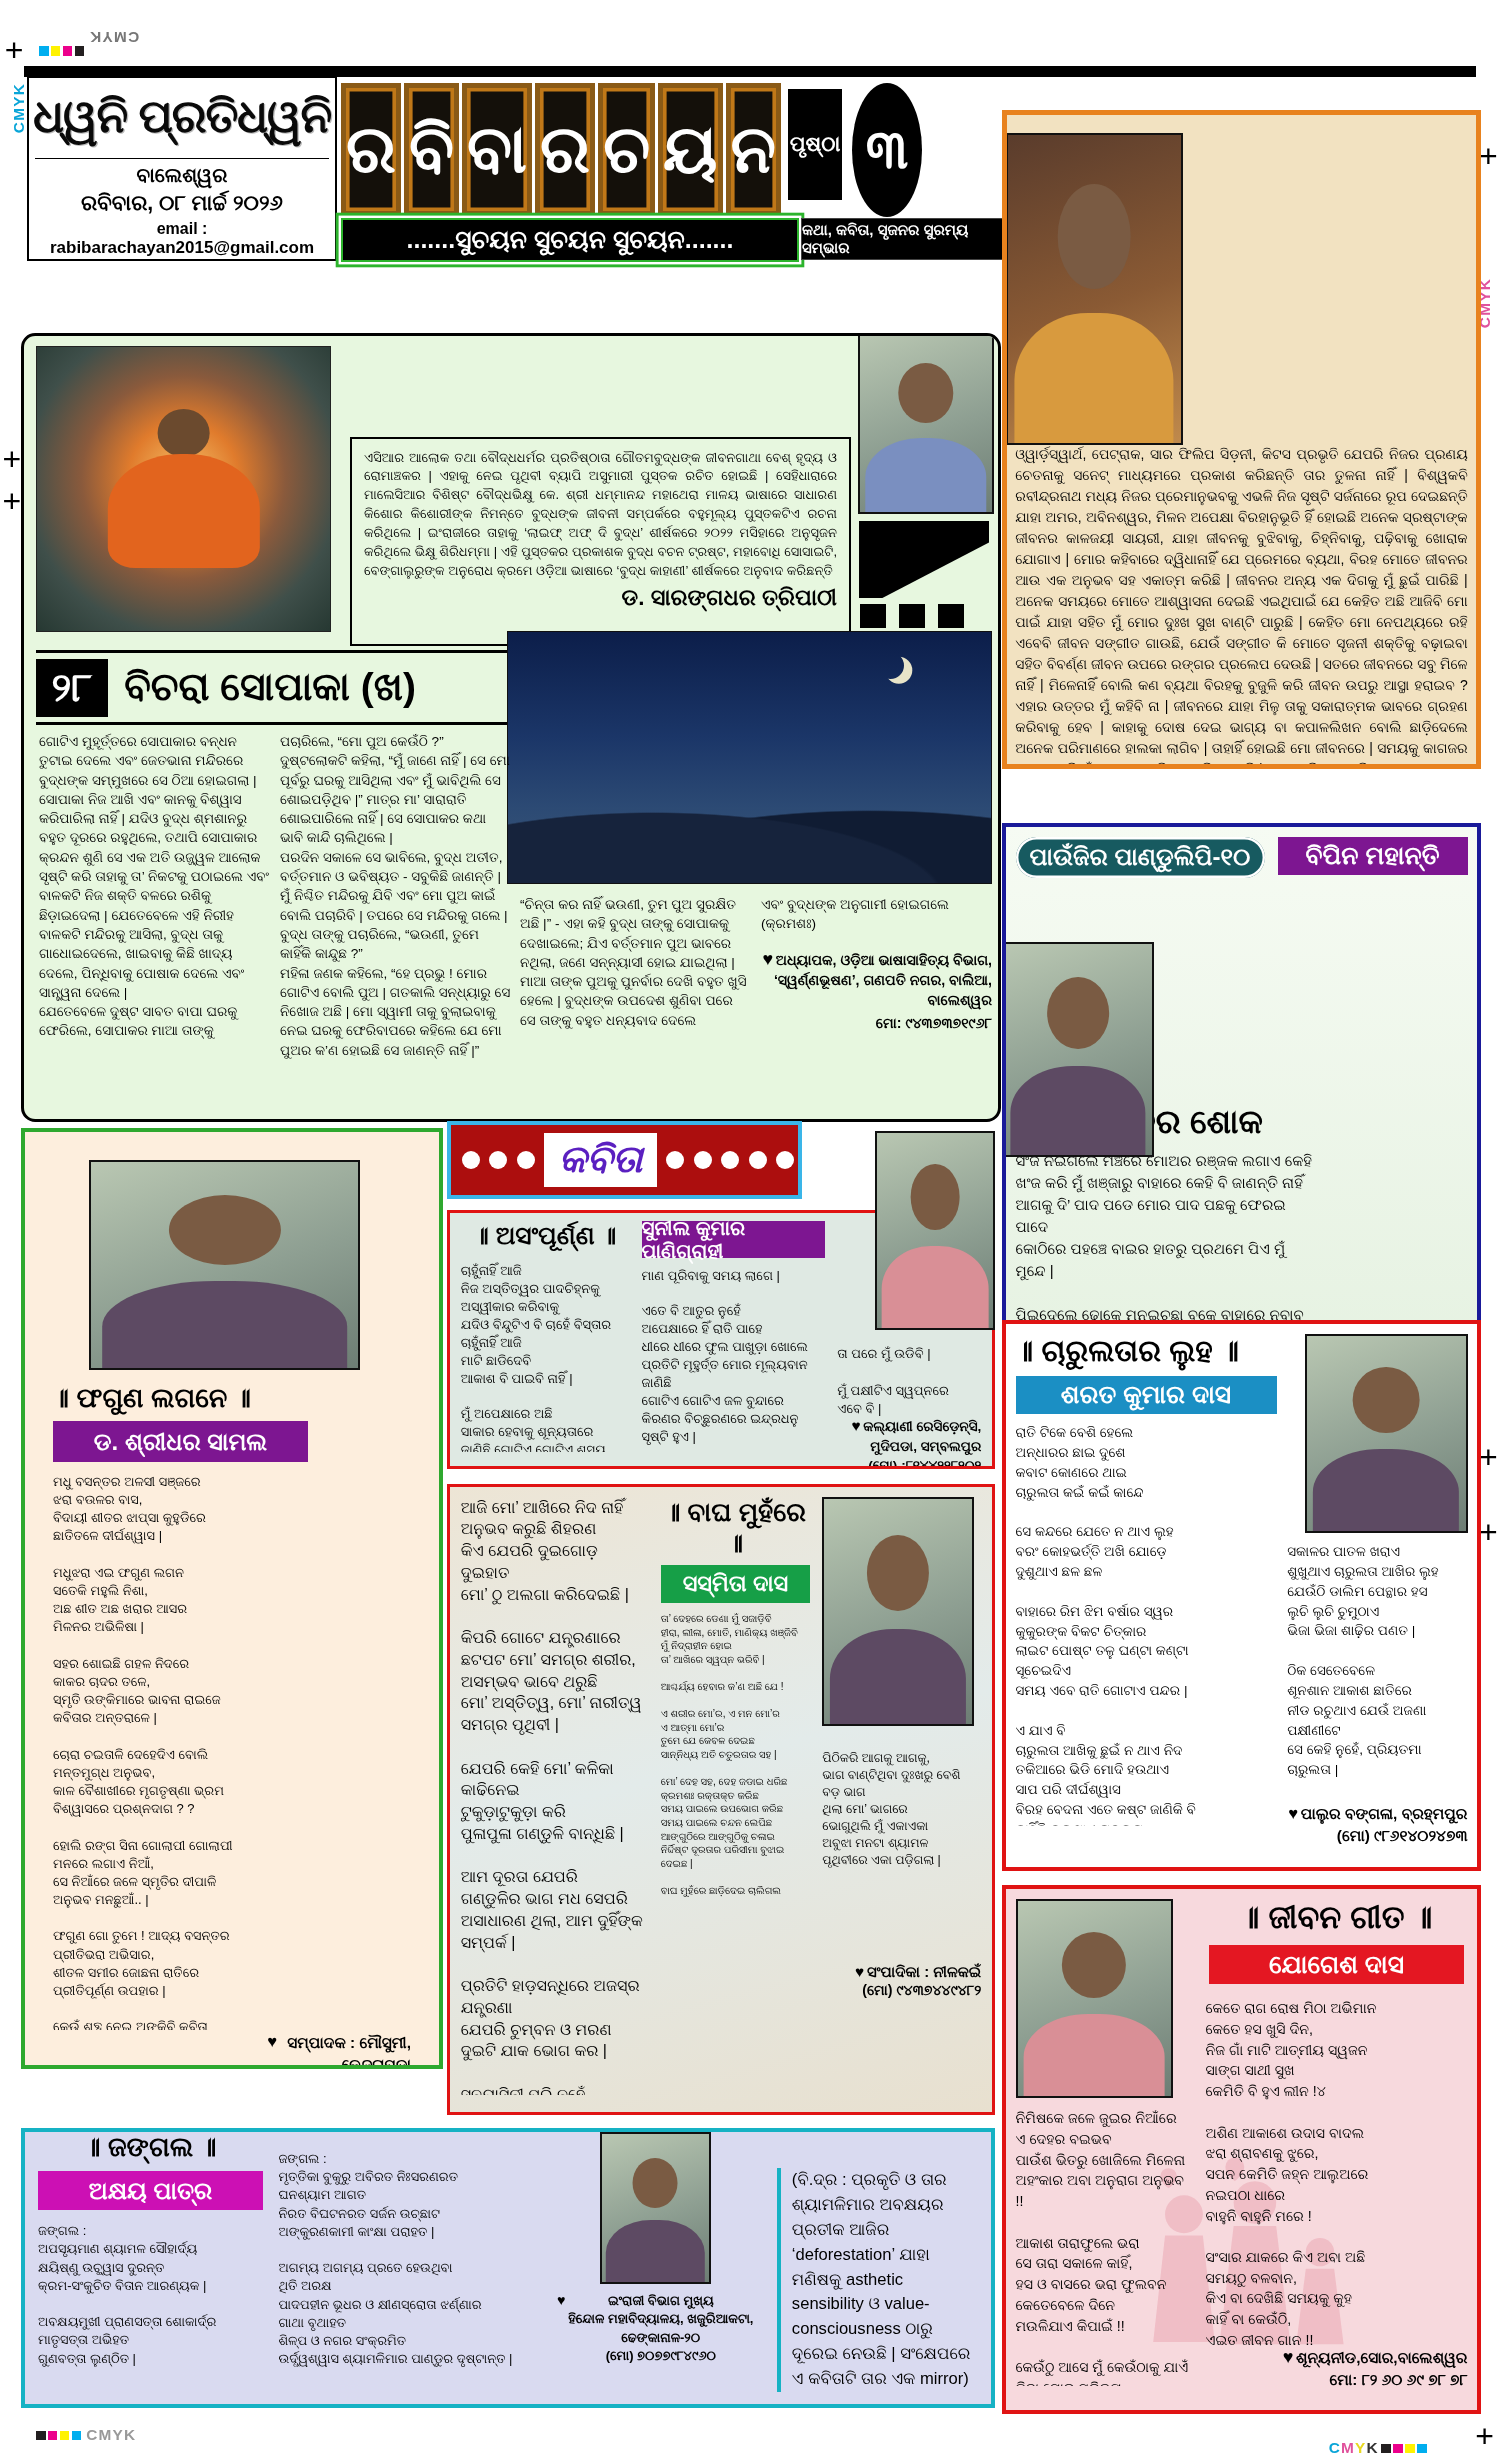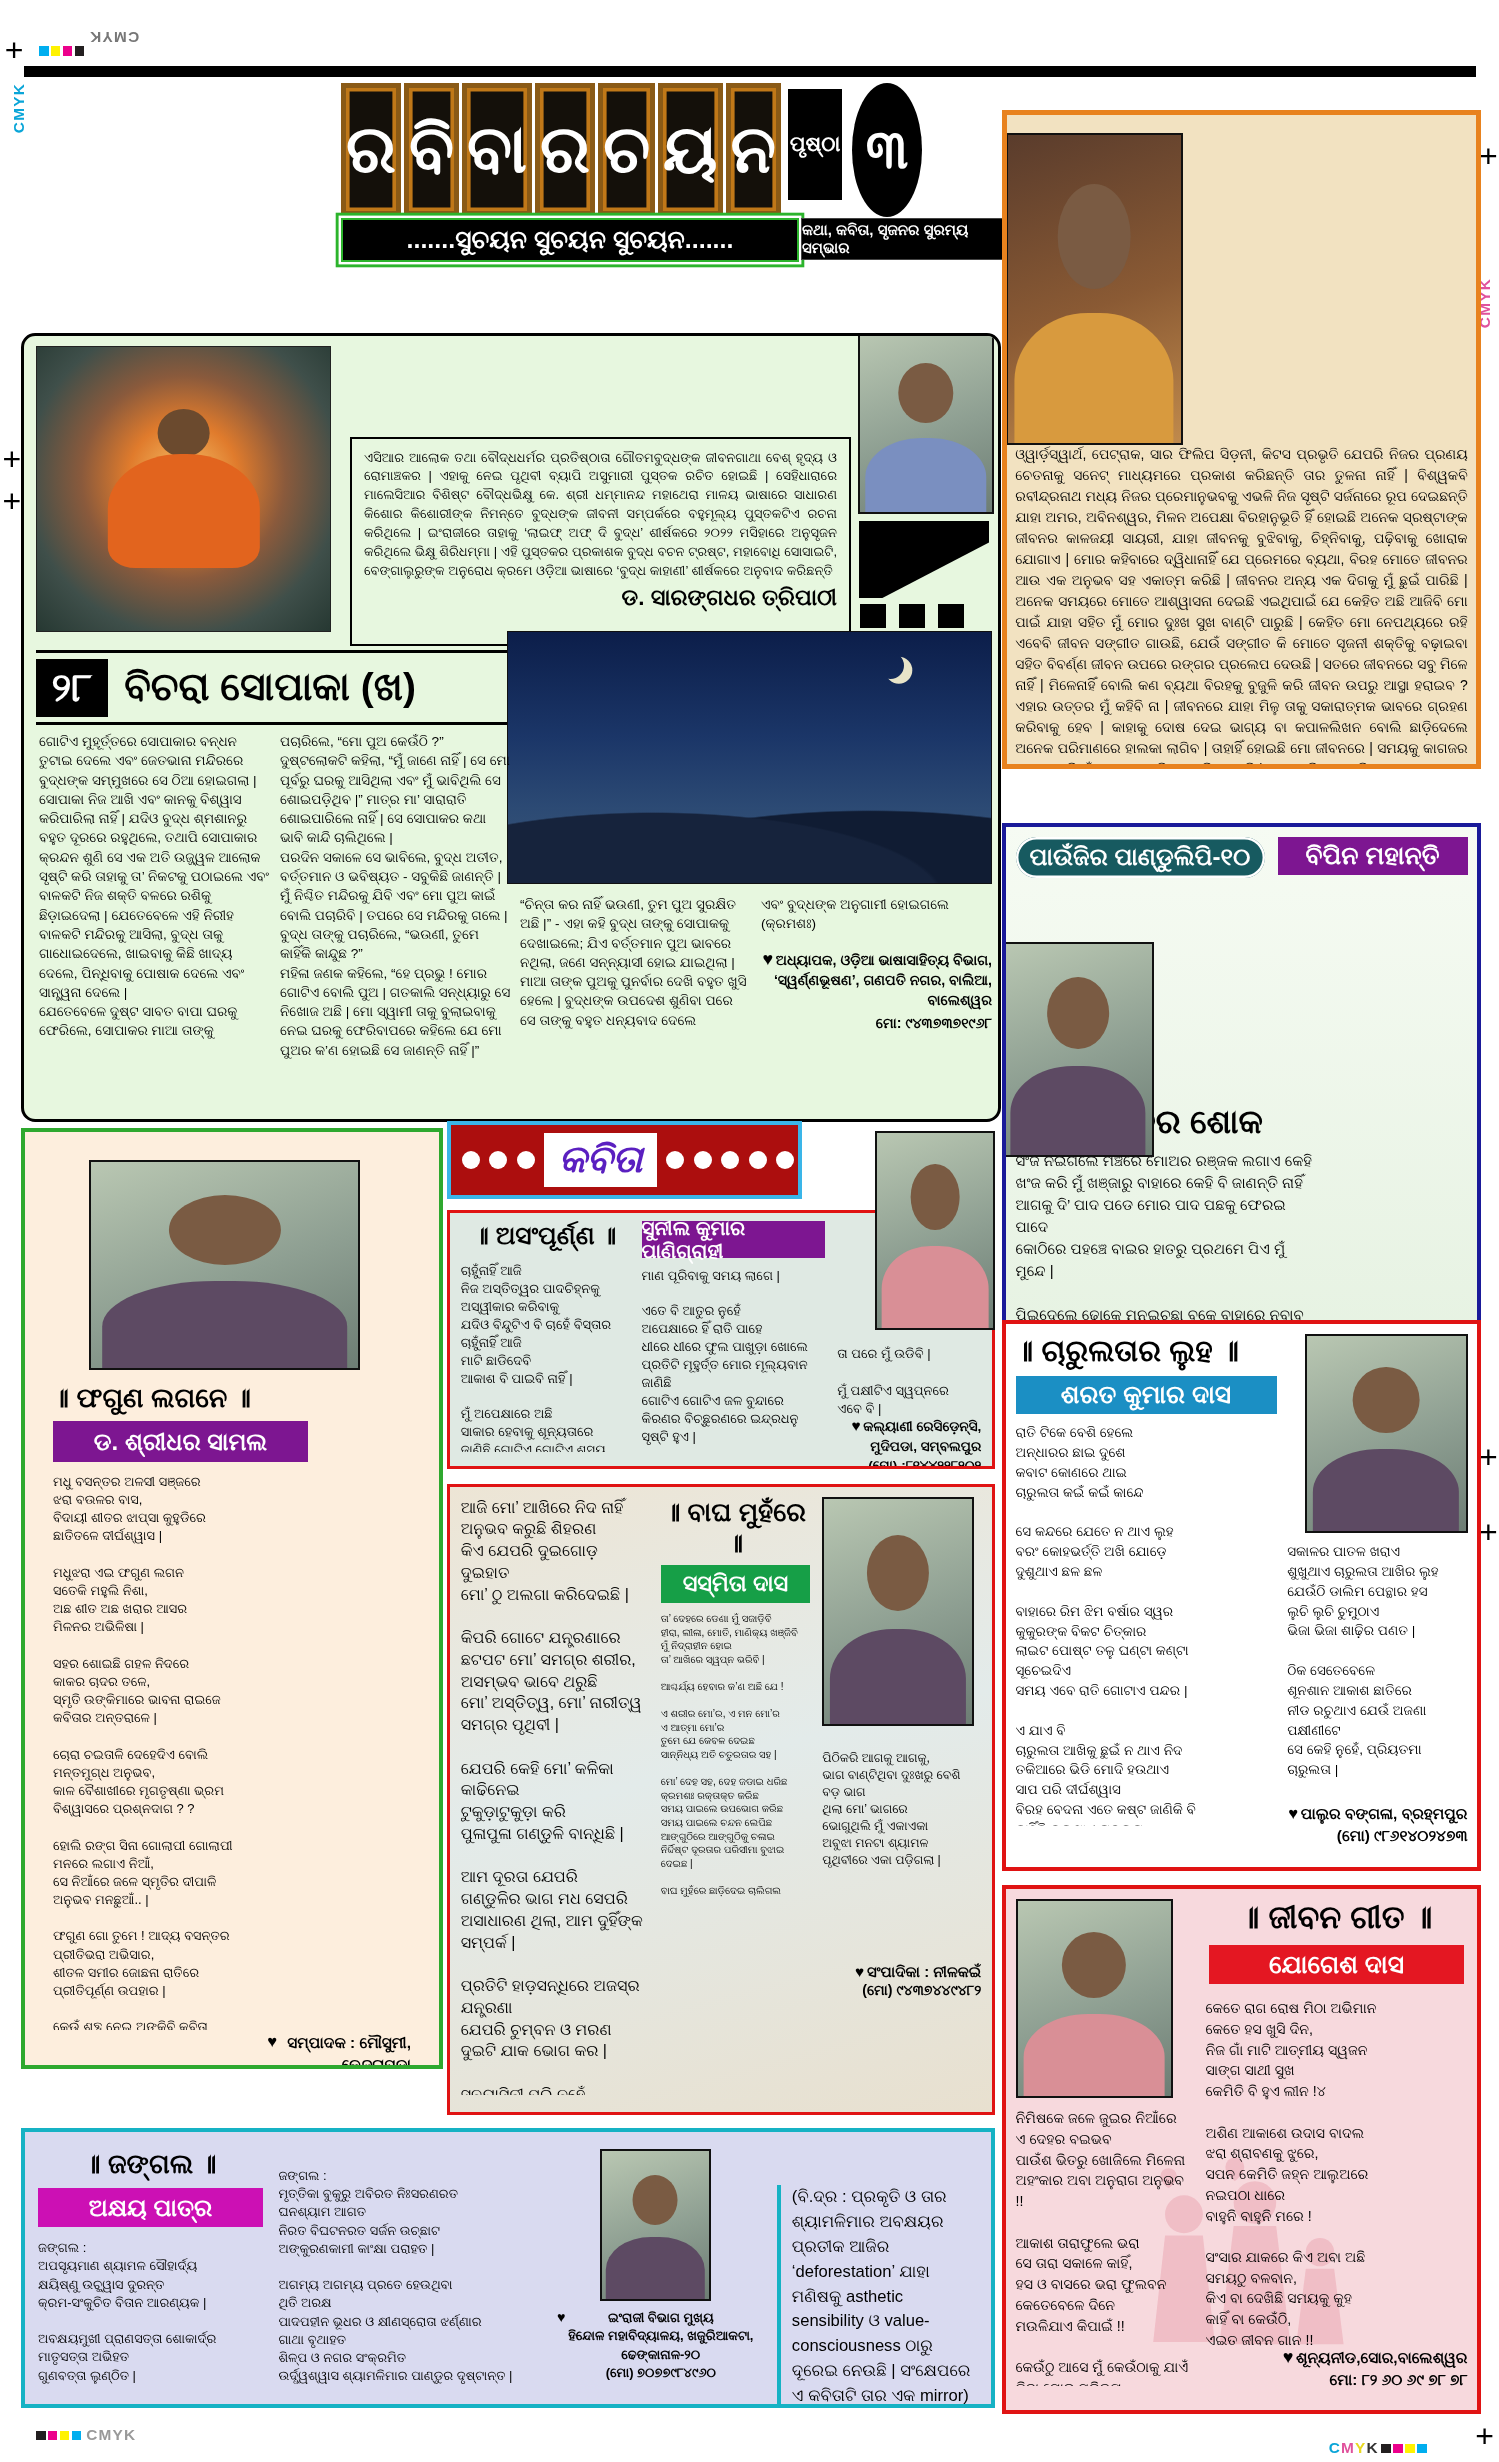--- a/index.html
+++ b/index.html
@@ -108,20 +108,30 @@
     <span class="cmyk-txt" style="color:#999;">CMYK</span>
   </div>
   <div class="abs" style="right:71px;top:2439px;">
     <span class="cmyk-txt"><span style="color:#0aa5d8;">C</span><span style="color:#e0529c;">M</span><span style="color:#e8d820;">Y</span><span style="color:#333;">K</span></span>
     <span class="cmyk-sq c4"></span><span class="cmyk-sq c2"></span><span class="cmyk-sq c3"></span><span class="cmyk-sq c1"></span>
   </div>
   <div class="abs crossmark" style="right:6px;top:2420px;">+</div>
 
   <div class="abs topbar" style="left:24px;top:66px;width:1452px;height:10.7px;"></div>
 
+  <div class="abs mast-left" style="left:27px;top:76px;width:306px;height:181px;">
+    <div class="ctr" style="padding-top:10.7px;height:65px;">
+      <span class="logo">ଧ୍ୱନି ପ୍ରତିଧ୍ୱନି</span>
+    </div>
+    <div class="mast-div" style="margin:4.7px 6px 0 6px;"></div>
+    <div class="ctr" style="font-size:20px;font-weight:bold;margin-top:4.7px;">ବାଲେଶ୍ୱର</div>
+    <div class="ctr" style="font-size:21.3px;font-weight:bold;margin-top:3.6px;">ରବିବାର, ୦୮ ମାର୍ଚ୍ଚ ୨୦୨୬</div>
+    <div class="ctr" style="font-size:16px;font-weight:bold;margin-top:4.7px;">email :</div>
+    <div class="ctr" style="font-size:17px;font-weight:bold;">rabibarachayan2015@gmail.com</div>
+  </div>
 
   <div class="abs" style="left:341px;top:83px;width:438px;height:133px;display:flex;gap:3px;">
     <div class="letterbox" style="flex:1;">ର</div>
     <div class="letterbox" style="flex:1;">ବି</div>
     <div class="letterbox" style="flex:1;">ବା</div>
     <div class="letterbox" style="flex:1;">ର</div>
     <div class="letterbox" style="flex:1;">ଚ</div>
     <div class="letterbox" style="flex:1;">ୟ</div>
     <div class="letterbox" style="flex:1;">ନ</div>
   </div>
@@ -488,21 +498,21 @@
 ଅବୁଝା ମନଟା ଶ୍ୟାମଳ
 ପୃଥିବୀରେ ଏକା ପଡ଼ିଗଲା |</div>
       <div class="rt" style="margin-top:59px;">
         <span class="heart" style="font-size:15.4px;">♥</span>
         <span class="sign">ସଂପାଦିକା : ନୀଳକଇଁ</span>
       </div>
       <div class="rt addr" style="font-size:14.2px;">(ମୋ) ୯୪୩୭୪୪୯୪୮୨</div>
     </div>
   </div>
 
-  <div class="abs jang-box clip" style="left:21px;top:2128px;width:974px;height:280px;box-sizing:border-box;padding:17px 13px;display:flex;gap:15.4px;">
+  <div class="abs jang-box clip" style="left:21px;top:2128px;width:974px;height:280px;box-sizing:border-box;padding:0 13px;display:flex;gap:15.4px;">
     <div style="flex:0 0 225px;">
       <div class="poem-title ctr" style="font-size:27px;">॥ ଜଙ୍ଗଲ ॥</div>
       <div class="band magenta" style="width:100%;height:39px;font-size:24px;margin-top:8.3px;">ଅକ୍ଷୟ ପାତ୍ର</div>
       <div class="poem pre clip" style="font-size:13px;line-height:1.4;margin-top:12px;height:166px;">ଜଙ୍ଗଲ :
 ଅପସୃୟମାଣ ଶ୍ୟାମଳ ସୌହାର୍ଦ୍ୟ
 କ୍ଷୟିଷ୍ଣୁ ଉଚ୍ଛ୍ୱାସ ଦୁରନ୍ତ
 କ୍ରମ-ସଂକୁଚିତ ବିତାନ ଆରଣ୍ୟକ |
 
 ଅବକ୍ଷୟମୁଖୀ ପ୍ରାଣସତ୍ତା ଶୋକାର୍ଦ୍ର
 ମାତୃସତ୍ତା ଅଭିହତ

